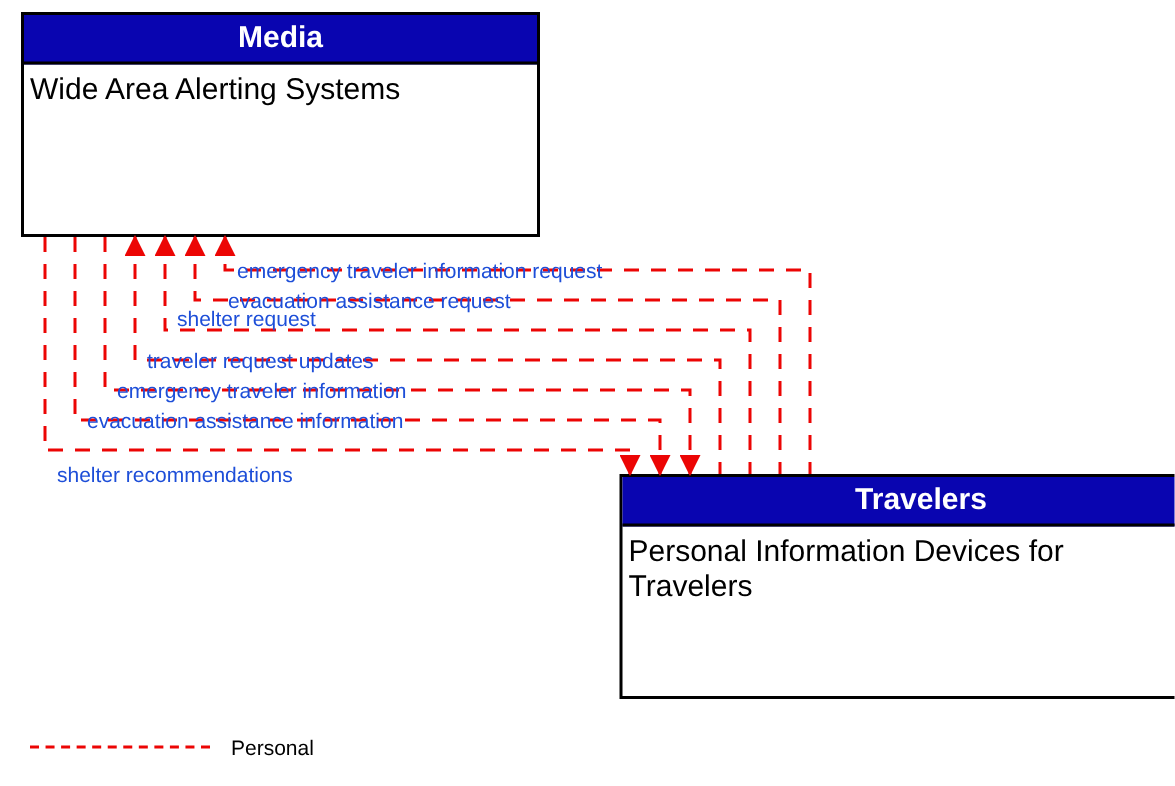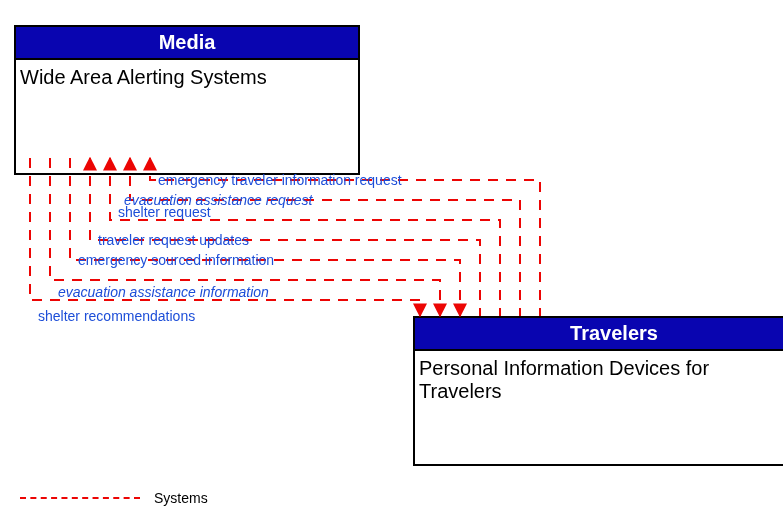--- a/index.html
+++ b/index.html
@@ -58,21 +58,21 @@
     height: 0;
   }
   .legend-label {
     font-size: 14px;
     color: #000;
   }
 </style>
 </head>
 <body>
 
-<div class="box" style="left:14px; top:25px; width:346px; height:150px;">
+<div class="box" style="left:14px; top:8px; width:346px; height:150px;">
   <div class="box-header">Media</div>
   <div class="box-content">Wide Area Alerting Systems</div>
 </div>
 
 <div class="box" style="left:413px; top:316px; width:402px; height:150px;">
   <div class="box-header">Travelers</div>
   <div class="box-content">Personal Information Devices for Travelers</div>
 </div>
 
 <svg class="flows" viewBox="0 0 783 524">
@@ -93,23 +93,23 @@
 
     <path d="M 70 158 L 70 260 L 460 260 L 460 316" marker-end="url(#arrow)"></path>
 
     <path d="M 50 158 L 50 280 L 440 280 L 440 316" marker-end="url(#arrow)"></path>
 
     <path d="M 30 158 L 30 300 L 420 300 L 420 316" marker-end="url(#arrow)"></path>
   </g>
 </svg>
 
 <div class="flow-label" style="left:158px; top:172px;">emergency traveler information request</div>
-<div class="flow-label" style="left:124px; top:192px;font-style:italic;">evacuation assistance request</div>
+<div class="flow-label" style="left:152px; top:192px;">evacuation assistance request</div>
 <div class="flow-label" style="left:118px; top:204px;text-align:center;">shelter request</div>
 <div class="flow-label" style="left:98px;  top:232px;">traveler request updates</div>
-<div class="flow-label" style="left:78px;  top:252px;">emergency sourced information</div>
-<div class="flow-label" style="left:58px;  top:284px;font-style:italic;">evacuation assistance information</div>
+<div class="flow-label" style="left:78px;  top:252px;">emergency traveler information</div>
+<div class="flow-label" style="left:58px;  top:272px;">evacuation assistance information</div>
 <div class="flow-label" style="left:38px;  top:292px;margin-top:16px;">shelter recommendations</div>
 
 <div class="legend">
   <div class="legend-line"></div>
-  <div class="legend-label">Systems</div>
+  <div class="legend-label">Personal</div>
 </div>
 
 </body></html>

